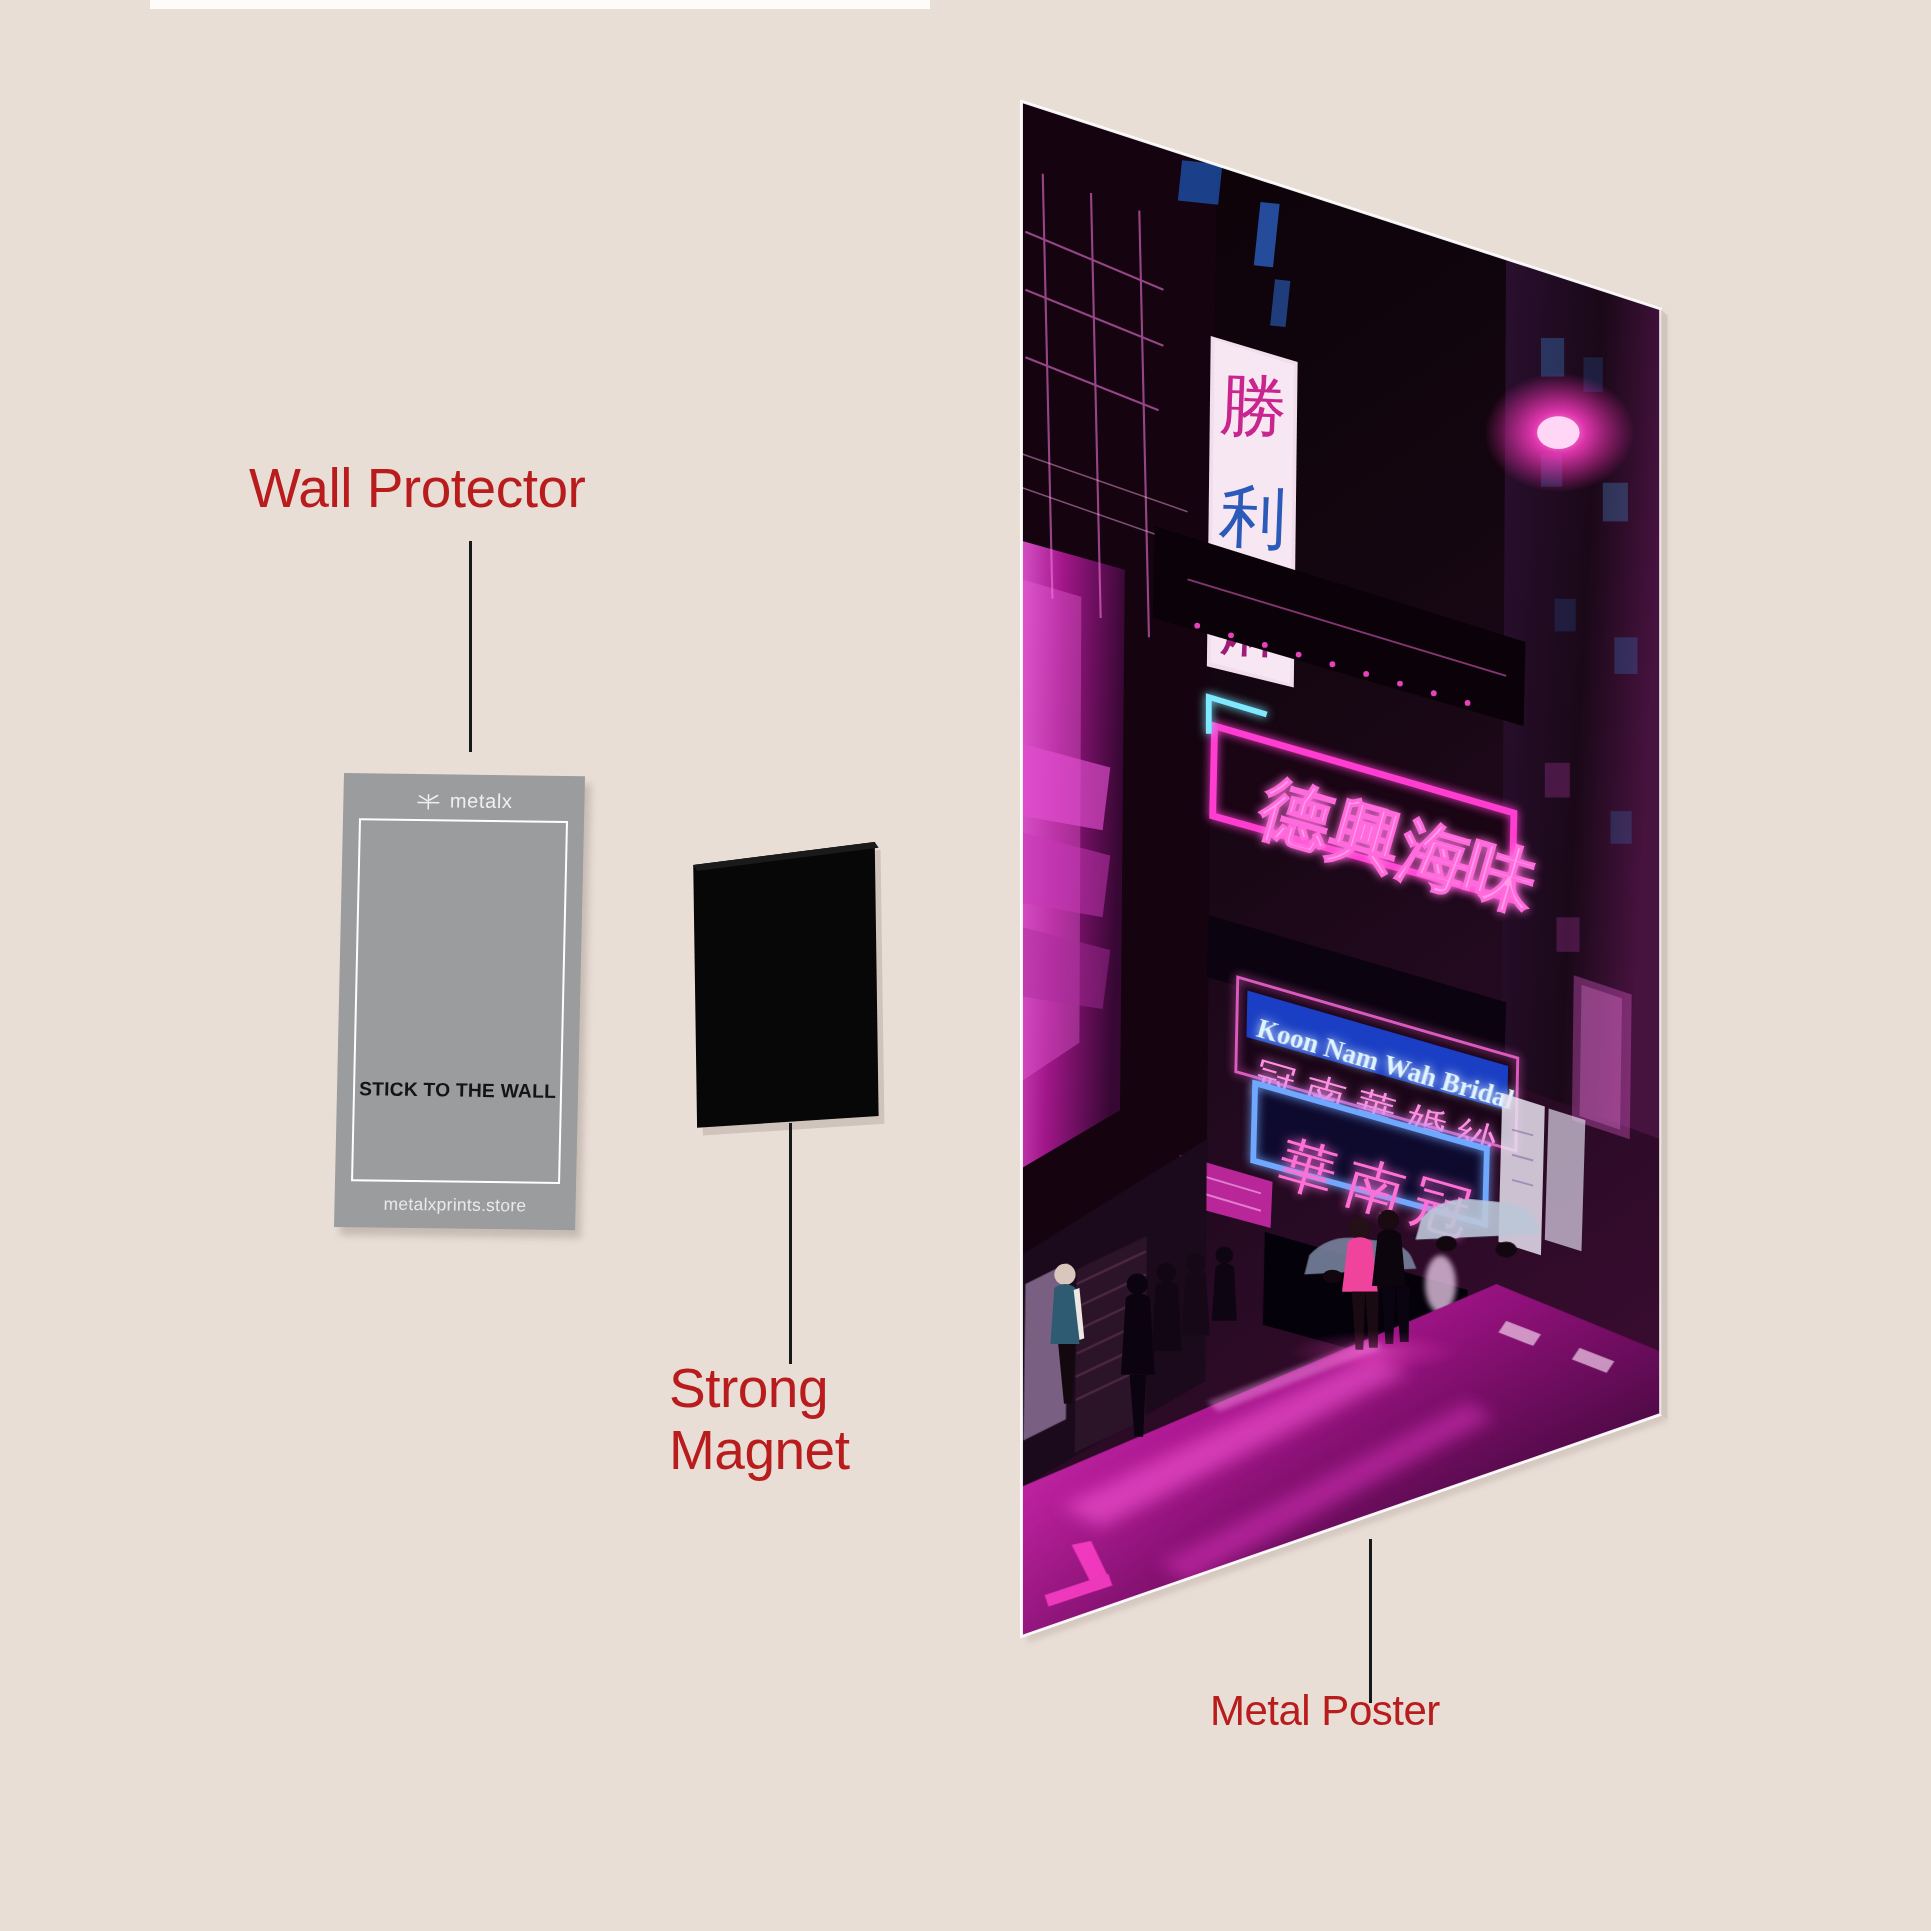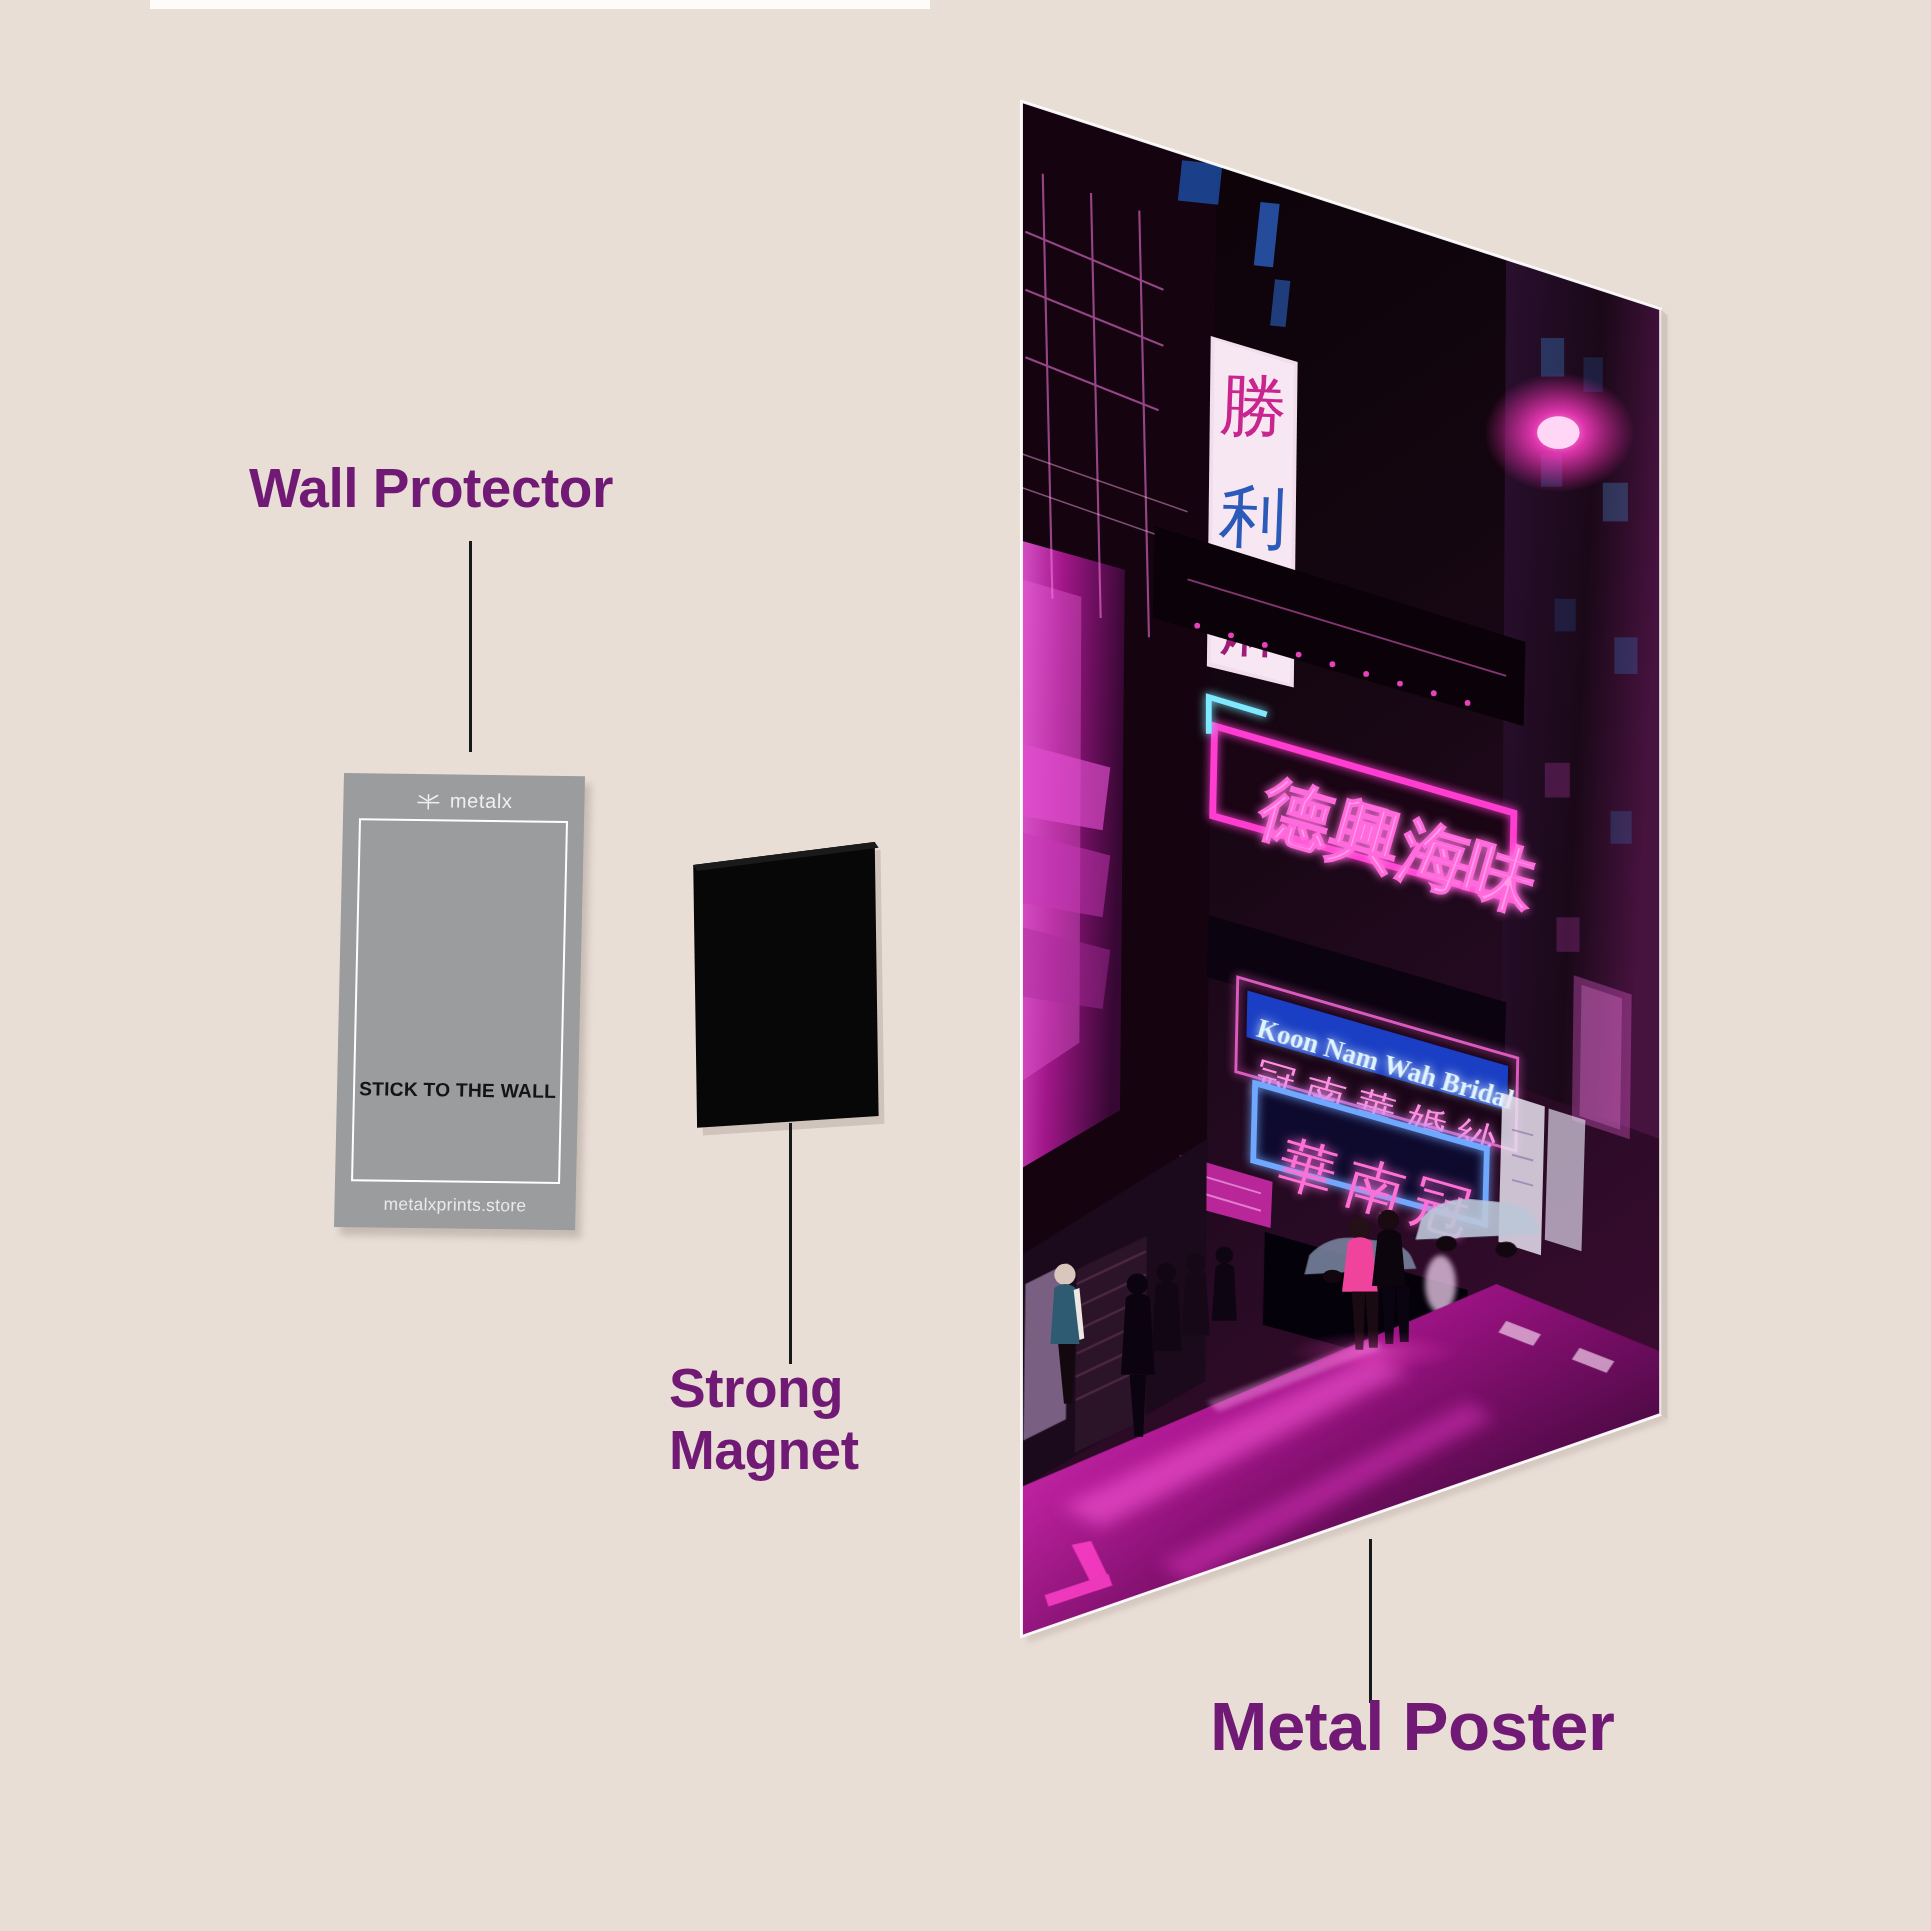--- a/index.html
+++ b/index.html
@@ -14,30 +14,30 @@
 
   
   .top-strip {
     position:absolute; left:150px; top:0px; width:780px; height:8.7px;
     background:#FDFCFA;
   }
 
   
   .label {
     position:absolute;
-    color:#701a75;
-    font-weight:700;
+    color:#b91c1c;
+    font-weight:400;
     letter-spacing:-0.5px;
     white-space:nowrap;
     font-family:"Liberation Sans", sans-serif;
   }
   #lbl-wall-protector { left:249px; top:456px; font-size:55px; }
   #lbl-strong-magnet  { left:669px; top:1358px; font-size:55px;
                         line-height:1.12; white-space:normal; width:251px; }
-  #lbl-metal-poster   { left:1210px; top:1687px; font-size:69px; }
+  #lbl-metal-poster   { left:1210px; top:1687px; font-size:42px; }
 
   .leader {
     position:absolute; width:2.9px; background:#17181A;
   }
   #leader-wall-protector { left:469px; top:541px; height:211px; }
   #leader-strong-magnet  { left:789px; top:1123px; height:241px; }
   #leader-metal-poster   { left:1369px; top:1539px; height:164px; }
 
   
   #wall-protector {

